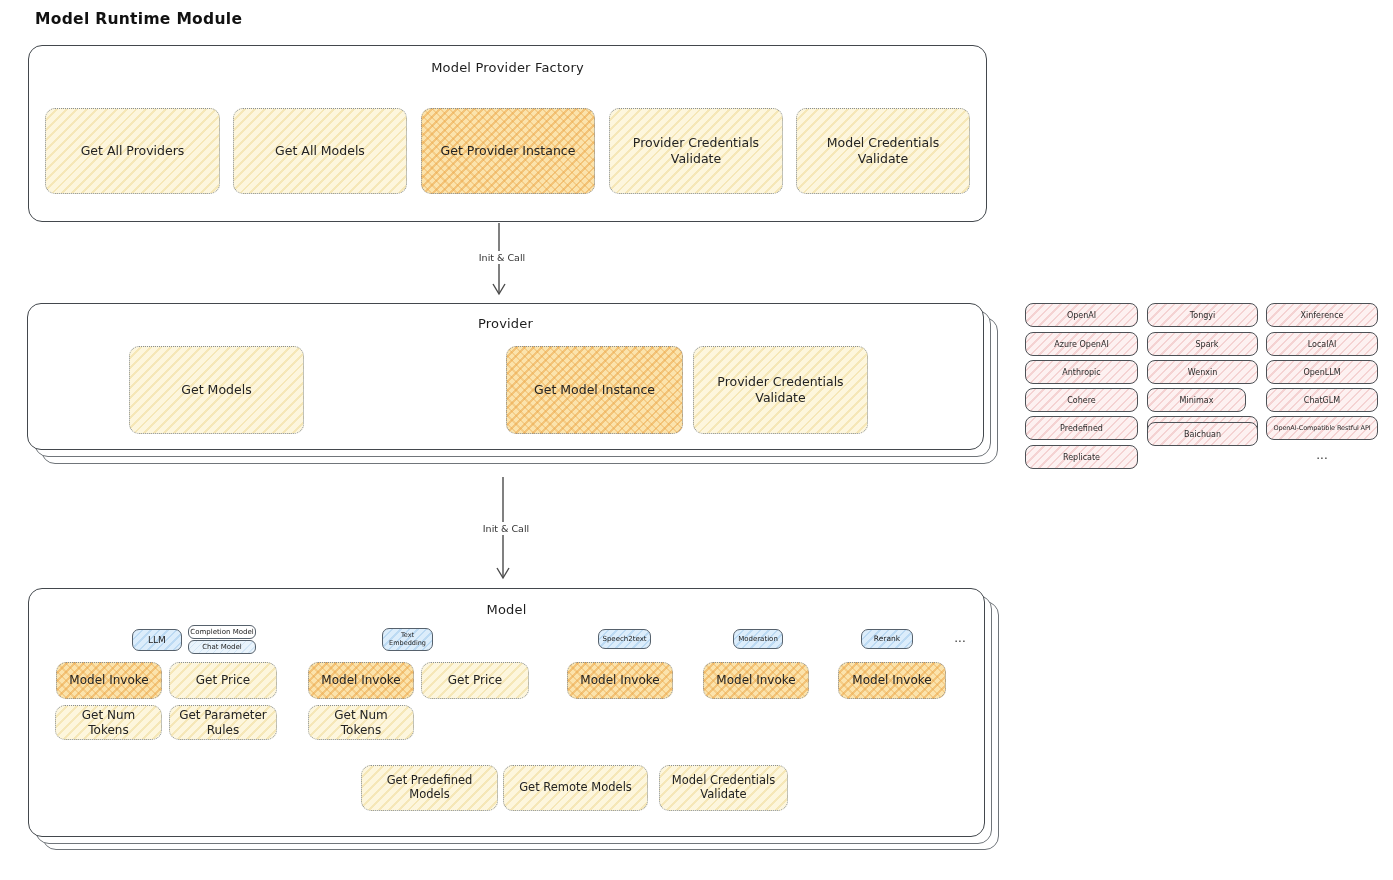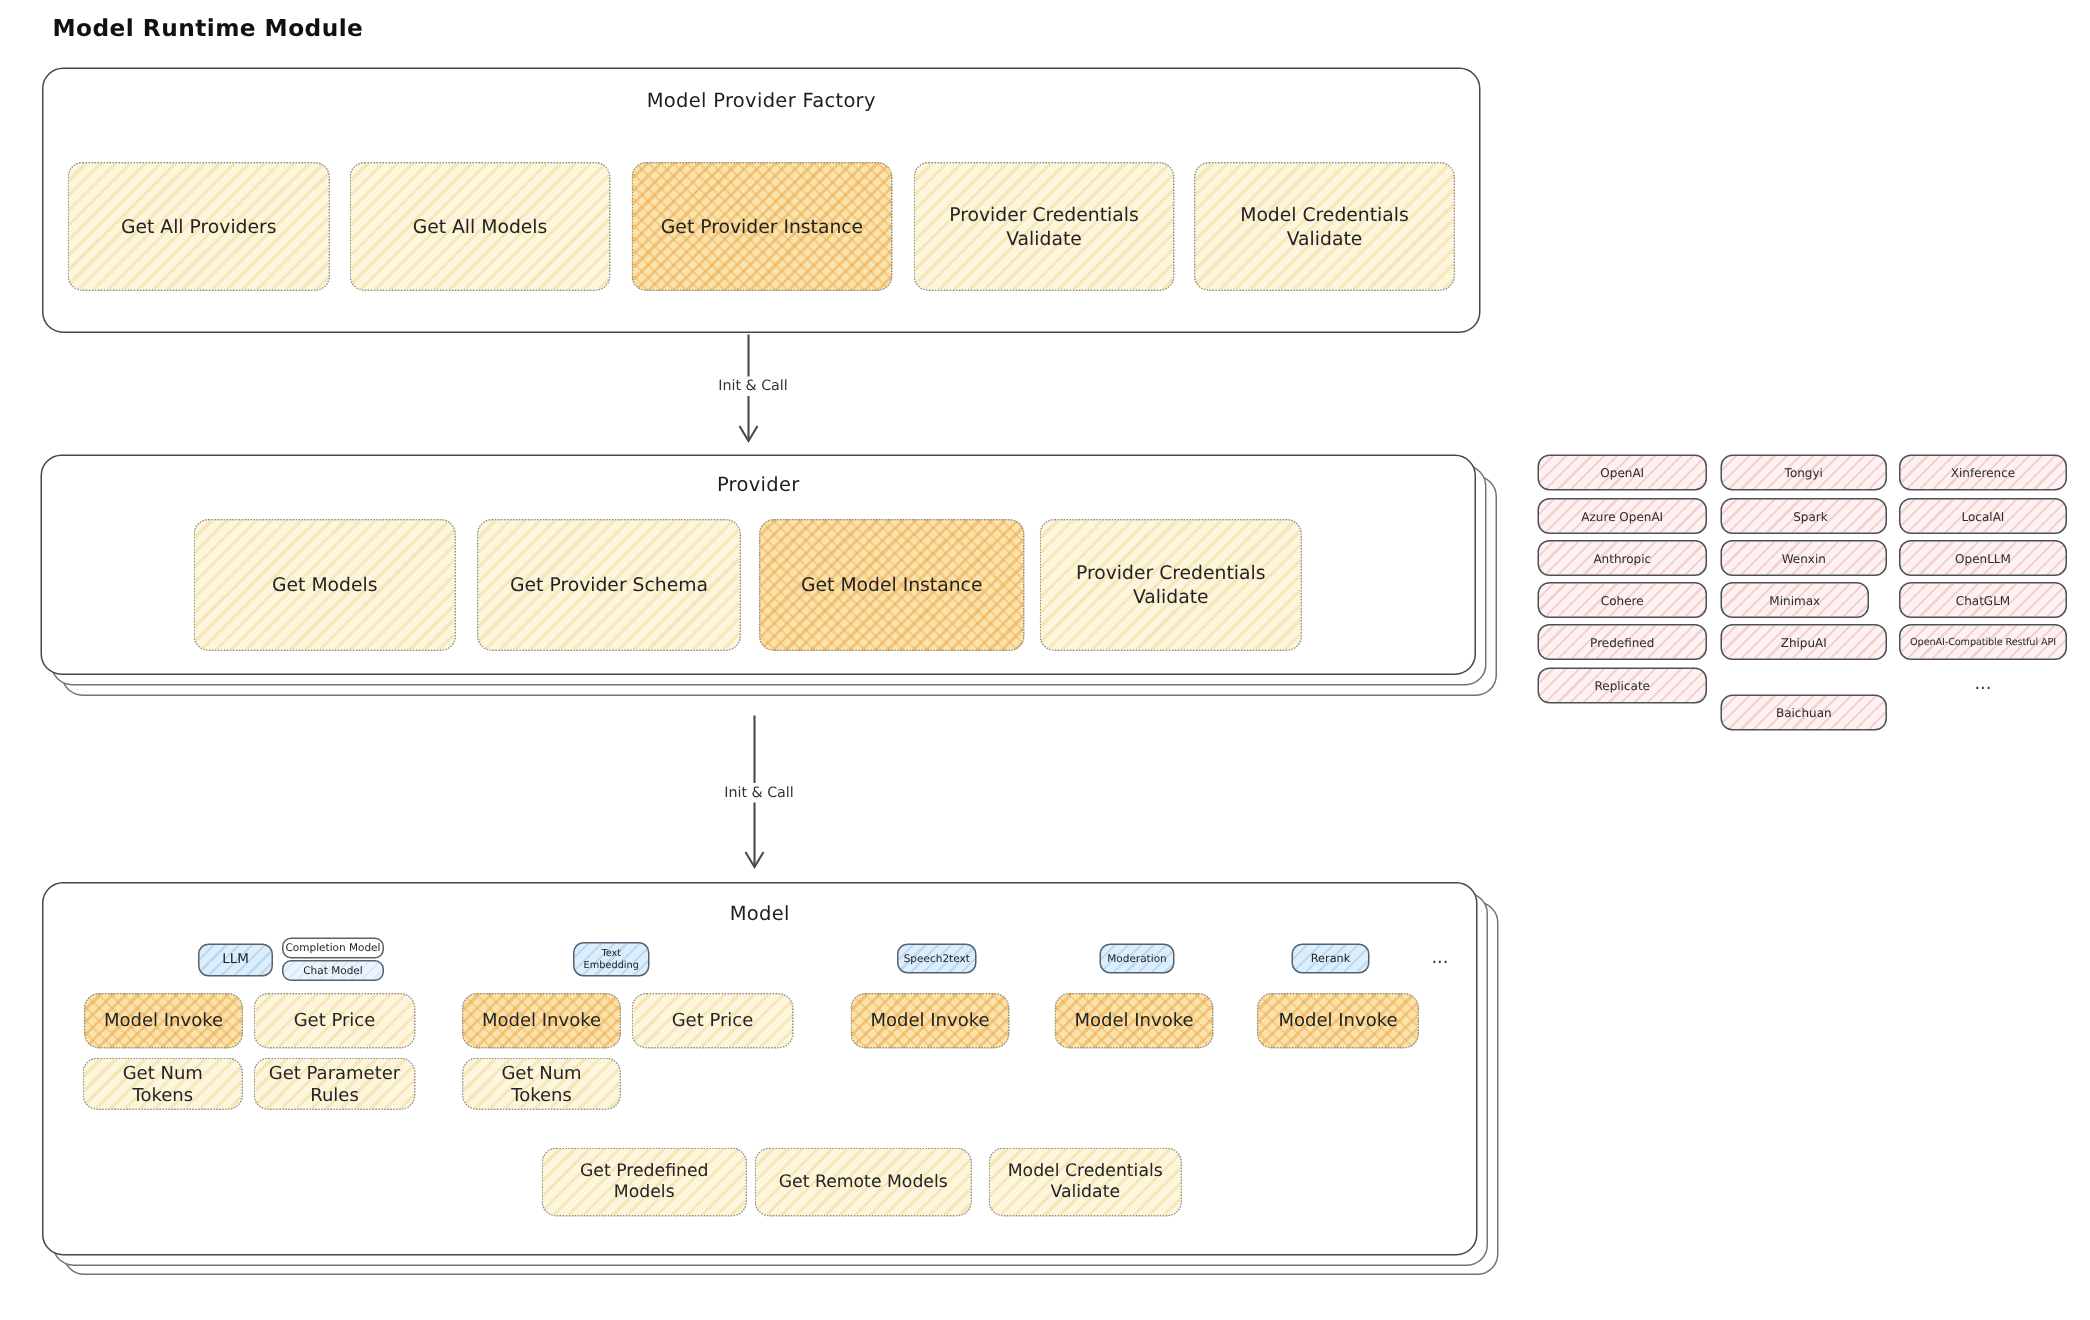--- a/index.html
+++ b/index.html
@@ -97,40 +97,39 @@
     <line x1="10" y1="0" x2="10" y2="70" stroke="#4a4a4a" stroke-width="1.4"></line>
     <path d="M4,61 L10,71 L16,61" fill="none" stroke="#4a4a4a" stroke-width="1.4"></path>
   </svg>
   <div class="arrow-label" style="left:469px;top:251px;width:60px;">Init &amp; Call</div>
 
   <div class="panel-shadow" style="left:41px;top:317px;width:955px;height:145px;"></div>
   <div class="panel-shadow" style="left:34px;top:310px;width:955px;height:145px;"></div>
   <div class="panel" style="left:27px;top:303px;width:955px;height:145px;">
     <div class="panel-title" style="top:12px;">Provider</div>
     <div class="node box-yellow" style="left:101px;top:42px;width:175px;height:88px;">Get Models</div>
-    <div class="node box-yellow" style="left:290px;top:42px;width:176px;height:88px;">Get Provider Schema</div>
     <div class="node box-orange" style="left:478px;top:42px;width:177px;height:88px;">Get Model Instance</div>
     <div class="node box-yellow" style="left:665px;top:42px;width:175px;height:88px;">Provider Credentials Validate</div>
   </div>
 
   <div>
 
     <div class="chip" style="left:1025px;top:303px;width:113px;height:24px;">OpenAI</div>
     <div class="chip" style="left:1025px;top:332px;width:113px;height:24px;">Azure OpenAI</div>
     <div class="chip" style="left:1025px;top:360px;width:113px;height:24px;">Anthropic</div>
     <div class="chip" style="left:1025px;top:388px;width:113px;height:24px;">Cohere</div>
     <div class="chip" style="left:1025px;top:416px;width:113px;height:24px;">Predefined</div>
     <div class="chip" style="left:1025px;top:445px;width:113px;height:24px;">Replicate</div>
 
     <div class="chip" style="left:1147px;top:303px;width:111px;height:24px;">Tongyi</div>
     <div class="chip" style="left:1147px;top:332px;width:111px;height:24px;padding-left:12px;">Spark</div>
     <div class="chip" style="left:1147px;top:360px;width:111px;height:24px;">Wenxin</div>
     <div class="chip" style="left:1147px;top:388px;width:99px;height:24px;">Minimax</div>
     <div class="chip" style="left:1147px;top:416px;width:111px;height:24px;">ZhipuAI</div>
-    <div class="chip" style="left:1147px;top:463px;width:111px;height:24px;">Baichuan</div>
+    <div class="chip" style="left:1147px;top:422px;width:111px;height:24px;">Baichuan</div>
 
     <div class="chip" style="left:1266px;top:303px;width:112px;height:24px;">Xinference</div>
     <div class="chip" style="left:1266px;top:332px;width:112px;height:24px;">LocalAI</div>
     <div class="chip" style="left:1266px;top:360px;width:112px;height:24px;">OpenLLM</div>
     <div class="chip" style="left:1266px;top:388px;width:112px;height:24px;">ChatGLM</div>
     <div class="chip longtext" style="left:1266px;top:416px;width:112px;height:24px;">OpenAI-Compatible Restful API</div>
     <div class="dots" style="left:1266px;top:448px;width:112px;">...</div>
   </div>
 
   <svg class="arrow" style="left:493px;top:477px;" width="20" height="108">

